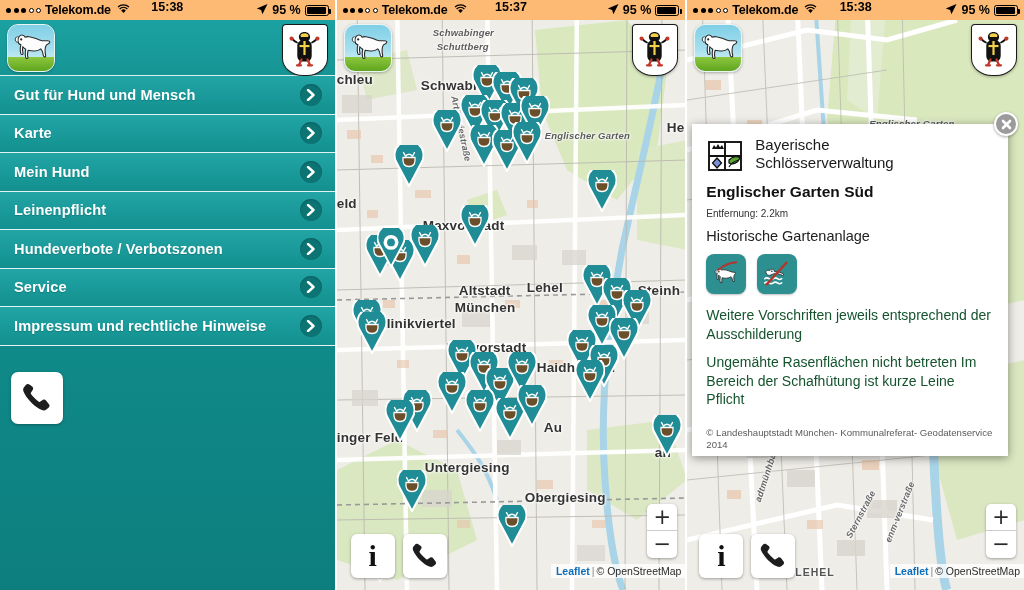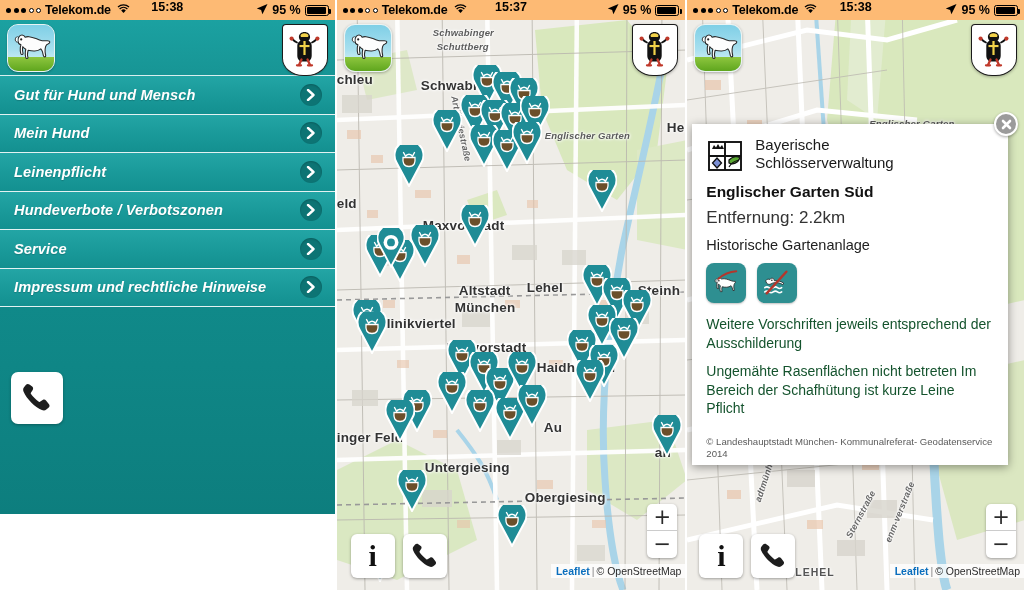--- a/index.html
+++ b/index.html
@@ -26,22 +26,22 @@
   .sb-time { position:absolute; left:0; right:0; text-align:center; font-size:12.5px;
     font-weight:700; pointer-events:none; }
   .sb-right { margin-left:auto; display:flex; align-items:center; gap:4px; z-index:2; }
   .sb-batt { width:24px; height:11px; border:1px solid #000; border-radius:2.5px;
     position:relative; padding:1px; }
   .sb-batt::after { content:""; position:absolute; right:-3.5px; top:3px; width:2px;
     height:5px; background:#000; border-radius:0 1px 1px 0; }
   .sb-batt span { display:block; height:100%; background:#000; border-radius:1px; }
 
   
-  .menu-wrap { position:relative; width:100%; height:494px;
-    background:linear-gradient(180deg,#1b9b9b 0%,#169393 18%,#108a8a 55%,#0d7e7e 100%);font-style:italic; }
+  .menu-wrap { position:relative; width:100%; height:570px;
+    background:linear-gradient(180deg,#1b9b9b 0%,#169393 18%,#108a8a 55%,#0d7e7e 100%); }
   .menu-header { position:relative; height:56px; width:100%;
     background:linear-gradient(180deg,#1ba1a1 0%,#179595 100%);
     border-bottom:1.5px solid #d8efef; }
   .app-icon { position:absolute; left:7px; top:4px; width:48px; height:48px;
     border-radius:11px; overflow:hidden; border:1.5px solid #e9f4f4;
     box-shadow:0 1px 2px rgba(0,0,0,.25); background:#8fd3e8; }
   .app-icon .sky { position:absolute; inset:0;
     background:linear-gradient(180deg,#7fcfe6 0%,#a9e0ef 55%,#bfe8f2 70%); }
   .app-icon .grass { position:absolute; left:0; right:0; bottom:0; height:14px;
     background:linear-gradient(180deg,#8ec63f 0%,#5fa61e 100%); }
@@ -114,21 +114,21 @@
   .float-crest { position:absolute; right:7px; top:24px; width:46px; height:52px; z-index:25; }
 
   
   .popup { position:absolute; left:5px; top:124px; width:316px;
     background:#ffffff; border-radius:0; box-shadow:0 2px 9px rgba(0,0,0,.4);
     z-index:30; padding:12px 14px 6px 14px; }
   .popup-head { display:flex; gap:11px; align-items:flex-start; margin-bottom:9px; }
   .bsv-logo { width:38px; height:38px; flex:0 0 38px; position:relative; }
   .bsv-title { font-size:15px; line-height:1.22; color:#1a1a1a; font-weight:400; }
   .popup-place { font-size:15.5px; font-weight:700; color:#111; margin-bottom:7px; }
-  .popup-dist { font-size:17px; color:#333; margin-bottom:9px; }
+  .popup-dist { font-size:10px; color:#333; margin-bottom:9px; }
   .popup-type { font-size:14.5px; color:#222; margin-bottom:10px; }
   .pictos { display:flex; gap:11px; margin-bottom:12px; }
   .picto { width:40px; height:40px; border-radius:8px; background:#2e8f91;
     display:flex; align-items:center; justify-content:center;
     box-shadow:0 1px 2px rgba(0,0,0,.25); }
   .rule { font-size:14px; color:#14532d; line-height:1.33; margin-bottom:10px; }
   .popup-copy { font-size:9.6px; color:#5a5a5a; border-top:0; padding-top:8px;
     margin-top:2px; line-height:1.2; }
   .popup-close { position:absolute; right:-10px; top:-12px; width:24px; height:24px;
     border-radius:50%; background:#9b9b9b; border:2.5px solid #fff;
@@ -209,20 +209,28 @@
 
         <div class="menu-item">
           <span class="label">Gut für Hund und Mensch</span>
           <span class="chev">
             <svg width="10" height="12" viewBox="0 0 10 12">
                 <path d="M2 1l5.5 5L2 11" stroke="#fff" stroke-width="2.4" fill="none" stroke-linecap="round" stroke-linejoin="round"></path>
               </svg>
           </span>
         </div>
 
+        <div class="menu-item">
+          <span class="label">Karte</span>
+          <span class="chev">
+            <svg width="10" height="12" viewBox="0 0 10 12">
+                <path d="M2 1l5.5 5L2 11" stroke="#fff" stroke-width="2.4" fill="none" stroke-linecap="round" stroke-linejoin="round"></path>
+              </svg>
+          </span>
+        </div>
 
         <div class="menu-item">
           <span class="label">Mein Hund</span>
           <span class="chev">
             <svg width="10" height="12" viewBox="0 0 10 12">
                 <path d="M2 1l5.5 5L2 11" stroke="#fff" stroke-width="2.4" fill="none" stroke-linecap="round" stroke-linejoin="round"></path>
               </svg>
           </span>
         </div>
 

